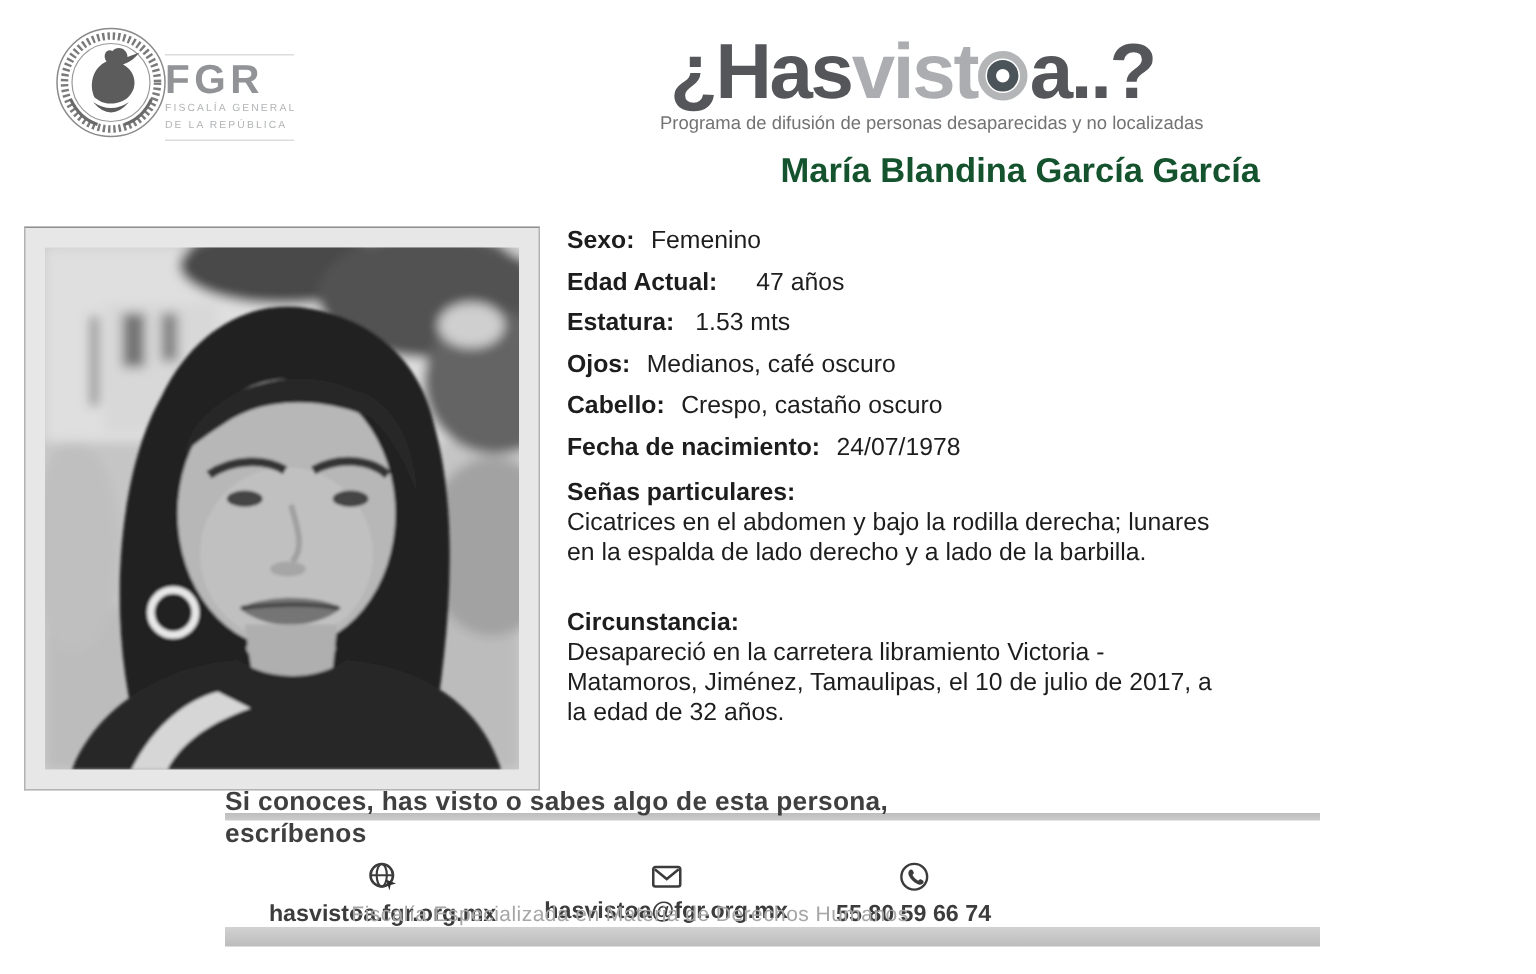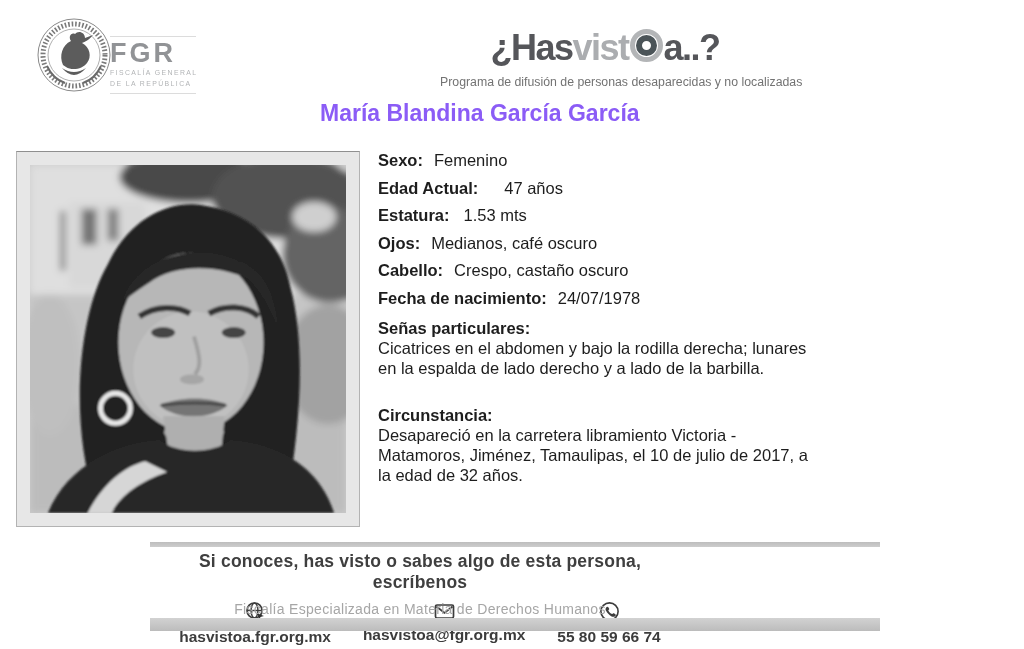--- a/index.html
+++ b/index.html
@@ -11,32 +11,32 @@
   .seal { position:absolute; left:34px; top:16px; width:80px; height:78px; }
   .fgr-block { position:absolute; left:110px; top:36px; width:86px;
                border-top:1px solid #dcdcdc; border-bottom:1px solid #dcdcdc;
                padding:3px 0 5px; text-align:left; }
   .fgr-acronym { font-size:27px; line-height:27px; font-weight:600; letter-spacing:3px;
                  color:#919396; }
   .fgr-sub { font-size:6.9px; line-height:8.5px; letter-spacing:1.4px; color:#b2b4b6;
              margin-top:2px; white-space:nowrap; }
 
   .program-logo { position:absolute; left:440px; top:22px; width:330px; text-align:center; }
-  .logo-line { font-size:36px; font-weight:700; letter-spacing:-1.5px; line-height:52px;
-               white-space:nowrap; }
+  .logo-line { font-size:52px; font-weight:700; letter-spacing:-1.5px; line-height:52px;
+               white-space:nowrap;text-align:right; }
   .lg-dark  { color:#55565a; }
   .lg-light { color:#abadb0; }
   .eye-o { display:inline-block; width:33px; height:33px; border:5px solid #b3b5b7;
            border-radius:50%; position:relative; vertical-align:-2px; margin:0 1px; }
   .eye-o::before { content:""; position:absolute; inset:1px; border:6px solid #4b5458;
                    border-radius:50%; }
   .tagline { font-size:12.3px; color:#737373; margin-top:1px; white-space:nowrap; }
 
-  .title { position:absolute; left:320px; top:100px; width:520px; text-align:left;
-           font-size:23px; font-weight:700; color:#8b5cf6; }
+  .title { position:absolute; left:320px; top:100px; width:520px; text-align:right;
+           font-size:23px; font-weight:700; color:#14532d; }
 
   
   .photo-frame { position:absolute; left:16px; top:151px; width:344px; height:376px;
                  background:#e7e7e7; border:1px solid #b3b3b3; border-top-color:#8f8f8f;
                  padding:13px; }
   .photo-frame svg { display:block; width:100%; height:100%; }
 
   
   .details { position:absolute; left:378px; top:147px; width:438px; font-size:16.5px; }
   .field { line-height:27.6px; white-space:nowrap; }
@@ -47,21 +47,21 @@
   .field:nth-child(7) .val { margin-left:42px; }
   .senas { margin-top:5px; }
   .senas .lbl, .circ .lbl { display:block; line-height:20px; }
   .para { line-height:20px; }
   .circ { margin-top:27px; }
   .registro { margin-top:19px; text-align:right; font-weight:700; padding-right:2px; }
 
   
   .bar-top { position:absolute; left:150px; top:542px; width:730px; height:5px;
              background:linear-gradient(#bdbdbd,#cdcdcd); }
-  .footer-content { position:absolute; left:150px; top:551px; width:540px; text-align:center; }
+  .footer-content { position:absolute; left:150px; top:524px; width:540px; text-align:left; }
   .cta { font-size:17.5px; font-weight:600; color:#3f3f3f; letter-spacing:0.2px; }
   .contacts { margin-top:8px; display:flex; justify-content:center; align-items:center;
               gap:32px; }
   .contact { display:flex; align-items:center; gap:6px; font-size:15.5px; font-weight:600;
              color:#3c3c3c; white-space:nowrap;flex-direction:column; }
   .contact svg { display:block; }
   .org-line { position:absolute; left:150px; top:601px; width:540px; text-align:center;
               font-size:14px; color:#a6a6a6; letter-spacing:0.3px; }
   .bar-bottom { position:absolute; left:150px; top:618px; width:730px; height:13px;
                 background:linear-gradient(#d2d2d2,#bcbcbc); }

